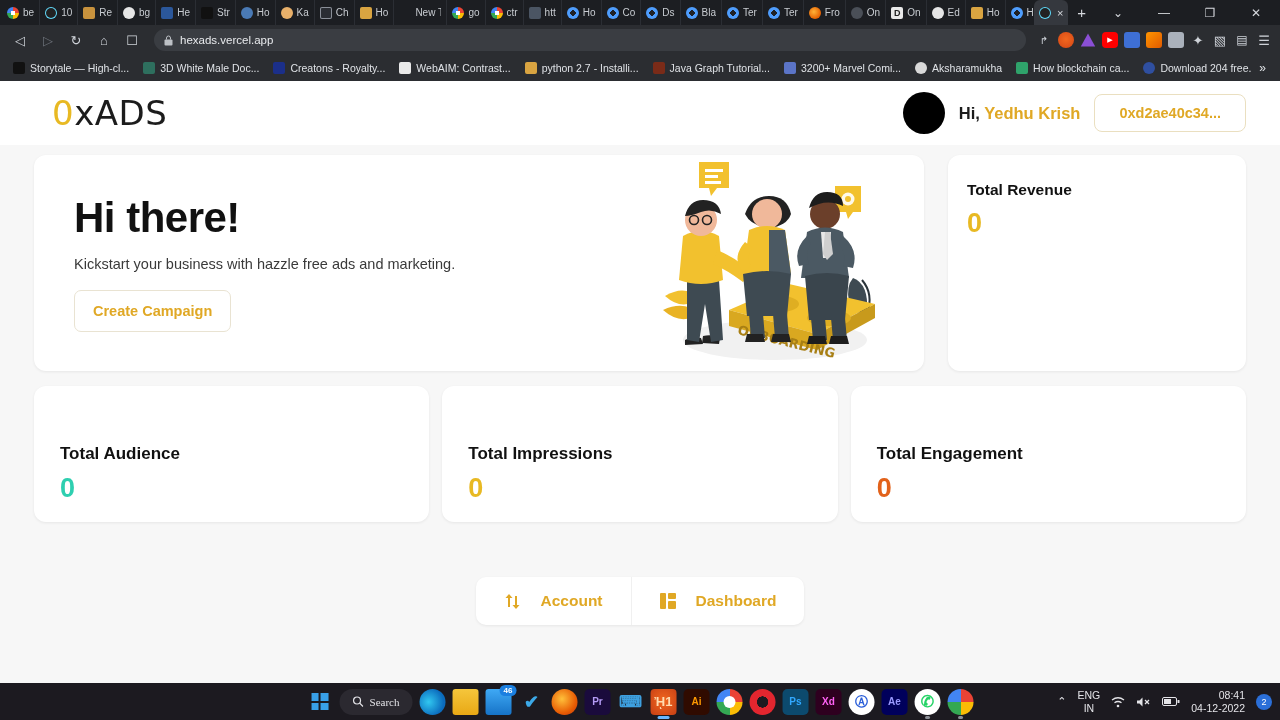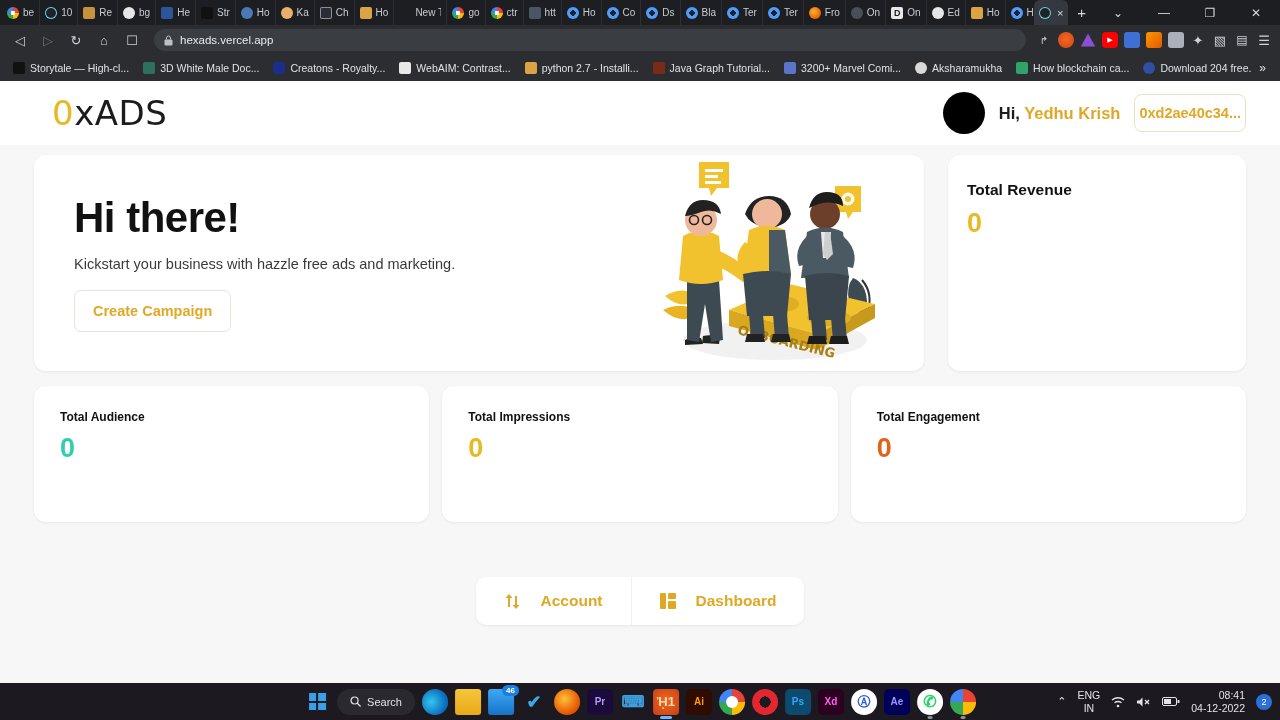--- a/index.html
+++ b/index.html
@@ -90,41 +90,41 @@
     height: 64px; background: #ffffff; display: flex; align-items: center;
     padding: 0 34px 0 52px; justify-content: space-between; flex: 0 0 64px;
   }
   .logo { font-size: 34px; letter-spacing: 0.5px; font-weight: 400; color: #1c1c1c; font-family: "DejaVu Sans", sans-serif; }
   .logo .zero { color: #e8b923; }
   .userbox { display: flex; align-items: center; gap: 14px; }
   .avatar { width: 42px; height: 42px; border-radius: 50%; background: #000000; }
   .greet { font-size: 16.5px; font-weight: bold; color: #1c1c1c; }
   .greet .uname { color: #e0a825; }
   .wallet {
-    border: 1px solid #eadfc0; border-radius: 8px; padding: 10px 4px;
+    border: 1px solid #eadfc0; border-radius: 8px; padding: 10px 24px;
     color: #e0a825; font-size: 14.5px; font-weight: bold; background: #fff;
   }
 
   .content { flex: 1; padding: 10px 34px 0 34px; }
 
   .row1 { display: flex; gap: 24px; }
   .card { background: #fff; border-radius: 12px; box-shadow: 0 1px 3px rgba(0,0,0,0.07); }
 
   .hero { flex: 1 1 auto; height: 216px; display: flex; align-items: center; padding: 0 0 0 40px; position: relative; overflow: hidden; }
   .hero-text { flex: 1; }
   .hero h1 { font-size: 42px; font-weight: bold; color: #111; letter-spacing: -0.5px; margin-bottom: 14px; }
   .hero p { font-size: 14.5px; color: #3a3a3a; margin-bottom: 18px; }
   .cta { display: inline-block; border: 1px solid #e9e3d2; border-radius: 7px; padding: 12px 18px; color: #e0a825; font-size: 14.5px; font-weight: bold; background: #fff; }
   .hero-art { width: 225px; height: 210px; flex: 0 0 225px; margin-right: 42px; position: relative; }
 
   .revenue { flex: 0 0 298px; height: 216px; padding: 26px 0 0 19px; }
 
   .row2 { display: flex; gap: 13px; margin-top: 15px; }
   .stat { flex: 1; height: 136px; padding: 24px 0 0 26px; }
-  .stat .slabel { font-size: 12px; font-weight: bold; color: #111; margin-bottom: 9px; }
+  .stat .slabel { font-size: 17px; font-weight: bold; color: #111; margin-bottom: 9px; margin-top: 34px; }
   .stat .sval { font-size: 27px; font-weight: bold; }
   .revenue .slabel { font-size: 15.5px; font-weight: bold; color: #111; margin-bottom: 9px; }
   .revenue .sval { font-size: 27px; font-weight: bold; }
 
   .bottomnav-wrap { display: flex; justify-content: center; margin-top: 55px; }
   .bottomnav { display: flex; background: #fff; border-radius: 10px; box-shadow: 0 1px 3px rgba(0,0,0,0.07); overflow: hidden; }
   .navitem {
     display: flex; align-items: center; gap: 20px;
     padding: 15px 28px; color: #e0a825; font-size: 15.5px; font-weight: bold;
     border-right: 1px solid #f0f0f0;
@@ -133,21 +133,21 @@
   .navitem svg { display: block; }
 
   
   .taskbar { height: 37px; background: #1c1a20; display: flex; align-items: center; padding: 0 8px; position: relative; }
   .tb-center { position: absolute; left: 50%; transform: translateX(-50%); display: flex; align-items: center; gap: 7px; }
   .tbico { width: 26px; height: 26px; border-radius: 5px; display: flex; align-items: center; justify-content: center; font-size: 10px; color: #fff; font-weight: bold; position: relative; }
   .tbico.active::after { content: ''; position: absolute; bottom: -4px; left: 50%; transform: translateX(-50%); width: 12px; height: 2.5px; background: #6ab7ff; border-radius: 2px; }
   .tbico.run::after { content: ''; position: absolute; bottom: -4px; left: 50%; transform: translateX(-50%); width: 5px; height: 2.5px; background: #8b8f96; border-radius: 2px; }
   .win { display: grid; grid-template-columns: 1fr 1fr; grid-template-rows: 1fr 1fr; gap: 2px; width: 17px; height: 17px; }
   .win i { background: #38a0e8; display: block; }
-  .searchpill { height: 26px; background: #2b2930; border-radius: 13px; display: flex; align-items: center; gap: 6px; padding: 0 13px; color: #e2e2e6; font-size: 11px; }
+  .searchpill { height: 26px; background: #2b2930; border-radius: 13px; display: flex; align-items: center; gap: 6px; padding: 0 13px; color: #e2e2e6; font-size: 11px; font-family: Liberation Serif, serif; }
   .edge { background: radial-gradient(circle at 35% 50%, #31c7f0, #0b6bbd 70%); border-radius: 50%; }
   .folder { background: linear-gradient(#f5c63c,#e8a815); border-radius: 3px; }
   .mail { background: linear-gradient(#3fa9f5,#1673c7); border-radius: 3px; }
   .mail .badge { position: absolute; top: -4px; right: -5px; background: #1b7fe0; color: #fff; font-size: 8px; border-radius: 8px; padding: 1px 4px; font-weight: bold; }
   .todo { color: #3ca9e8; font-size: 18px; background: transparent; }
   .ff { background: radial-gradient(circle at 40% 38%, #ffc03a, #e85d04 62%, #c2320a); border-radius: 50%; }
   .pr { background: #1a0b3c; color: #b49bf5; }
   .vs { background: transparent; color: #3ea0e0; font-size: 16px; }
   .brave { background: radial-gradient(circle at 50% 45%, #f1671f, #c73f14); border-radius: 4px; color: #ffdcb0; font-size: 13px; }
   .ai { background: #300b00; color: #ff9a00; }

